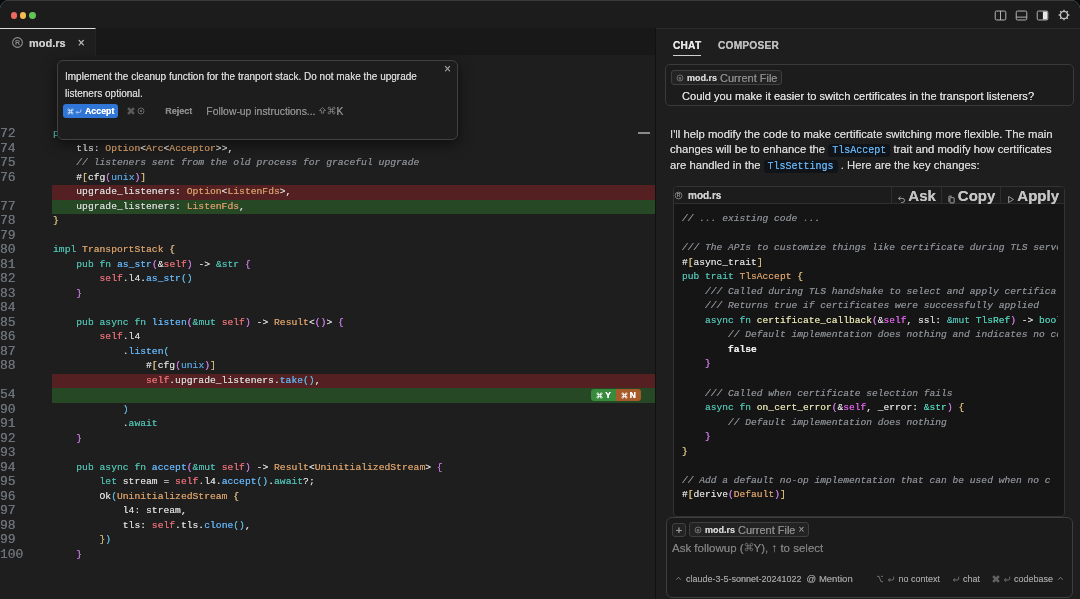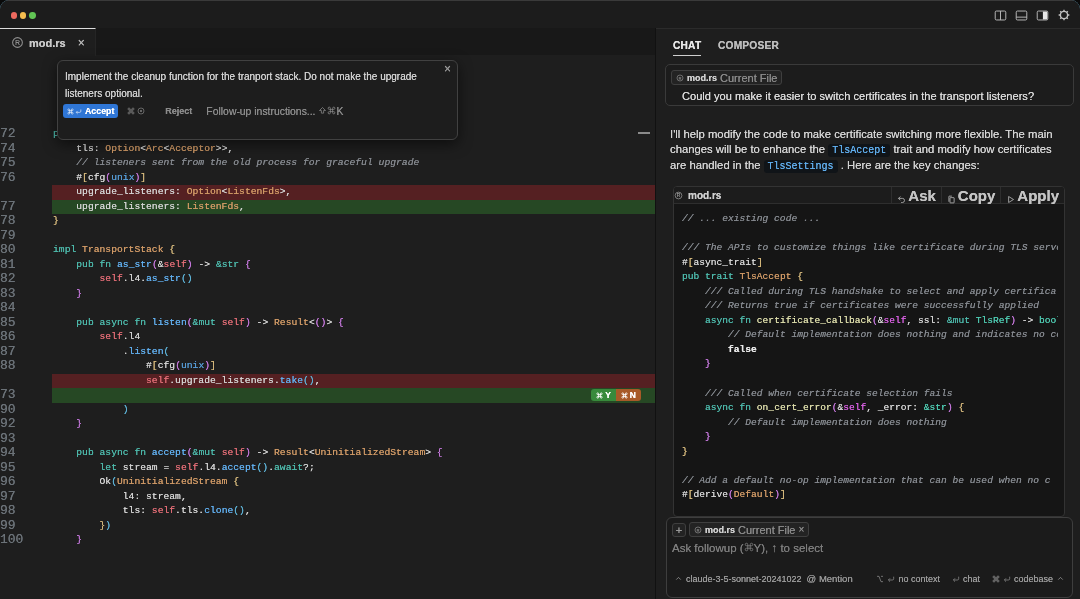--- a/index.html
+++ b/index.html
@@ -116,26 +116,27 @@
 <div class="row"><span class="num">80</span><span class="code"><span class="k">impl</span> <span class="t">TransportStack</span> <span class="g">{</span></span></div>
 <div class="row"><span class="num">81</span><span class="code">    <span class="k">pub</span> <span class="k">fn</span> <span class="f">as_str</span><span class="p">(</span>&amp;<span class="s">self</span><span class="p">)</span> -&gt; <span class="k">&amp;str</span> <span class="p">{</span></span></div>
 <div class="row"><span class="num">82</span><span class="code">        <span class="s">self</span>.l4.<span class="f">as_str</span><span class="b">()</span></span></div>
 <div class="row"><span class="num">83</span><span class="code"><span class="p">    }</span></span></div>
 <div class="row"><span class="num">84</span><span class="code"></span></div>
 <div class="row"><span class="num">85</span><span class="code">    <span class="k">pub async fn </span><span class="f">listen</span><span class="p">(</span><span class="k">&amp;mut</span> <span class="s">self</span><span class="p">)</span> -&gt; <span class="t">Result</span>&lt;<span class="p">()</span>&gt; <span class="p">{</span></span></div>
 <div class="row"><span class="num">86</span><span class="code">        <span class="s">self</span>.l4</span></div>
 <div class="row"><span class="num">87</span><span class="code">            .<span class="f">listen</span><span class="b">(</span></span></div>
 <div class="row"><span class="num">88</span><span class="code">                #<span class="g">[</span>cfg<span class="p">(</span><span class="u">unix</span><span class="p">)</span><span class="g">]</span></span></div>
 <div class="row del"><span class="num"></span><span class="code">                <span class="s">self</span>.upgrade_listeners.<span class="f">take</span><span class="b">()</span>,</span></div>
-<div class="row add"><span class="num">73</span><span class="badges"><span class="bdg bg"><svg width="7" height="7" viewBox="0 0 24 24" fill="none" stroke="#fff" stroke-width="3">
+<div class="row add"><span class="num">54</span><span class="badges"><span class="bdg bg"><svg width="7" height="7" viewBox="0 0 24 24" fill="none" stroke="#fff" stroke-width="3">
                 <path d="M15 6v12a3 3 0 1 0 3-3H6a3 3 0 1 0 3 3V6a3 3 0 1 0-3 3h12a3 3 0 1 0-3-3"></path>
               </svg>Y</span><span class="bdg bo"><svg width="7" height="7" viewBox="0 0 24 24" fill="none" stroke="#fff" stroke-width="3">
                 <path d="M15 6v12a3 3 0 1 0 3-3H6a3 3 0 1 0 3 3V6a3 3 0 1 0-3 3h12a3 3 0 1 0-3-3"></path>
               </svg>N</span></span></div>
 <div class="row"><span class="num">90</span><span class="code"><span class="b">            )</span></span></div>
+<div class="row"><span class="num">91</span><span class="code">            .<span class="k">await</span></span></div>
 <div class="row"><span class="num">92</span><span class="code"><span class="p">    }</span></span></div>
 <div class="row"><span class="num">93</span><span class="code"></span></div>
 <div class="row"><span class="num">94</span><span class="code">    <span class="k">pub async fn </span><span class="f">accept</span><span class="p">(</span><span class="k">&amp;mut</span> <span class="s">self</span><span class="p">)</span> -&gt; <span class="t">Result</span>&lt;<span class="t">UninitializedStream</span>&gt; <span class="p">{</span></span></div>
 <div class="row"><span class="num">95</span><span class="code">        <span class="k">let</span> stream = <span class="s">self</span>.l4.<span class="f">accept</span><span class="b">()</span>.<span class="k">await</span>?;</span></div>
 <div class="row"><span class="num">96</span><span class="code">        Ok<span class="b">(</span><span class="t">UninitializedStream</span> <span class="g">{</span></span></div>
 <div class="row"><span class="num">97</span><span class="code">            l4: stream,</span></div>
 <div class="row"><span class="num">98</span><span class="code">            tls: <span class="s">self</span>.tls.<span class="f">clone</span><span class="b">()</span>,</span></div>
 <div class="row"><span class="num">99</span><span class="code"><span class="g">        }</span><span class="b">)</span></span></div>
 <div class="row"><span class="num">100</span><span class="code"><span class="p">    }</span></span></div>
   </div>

